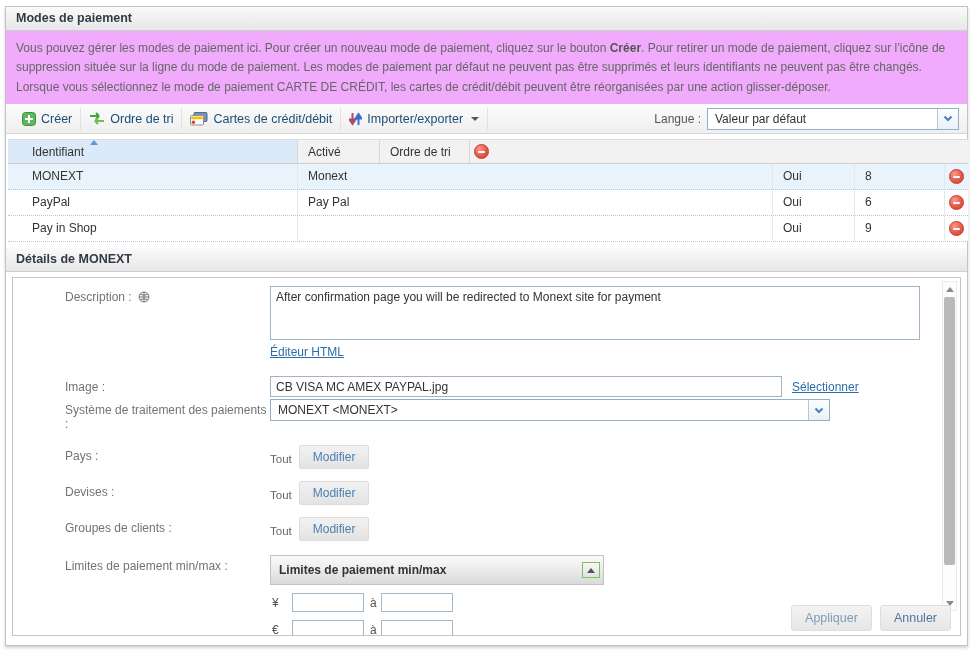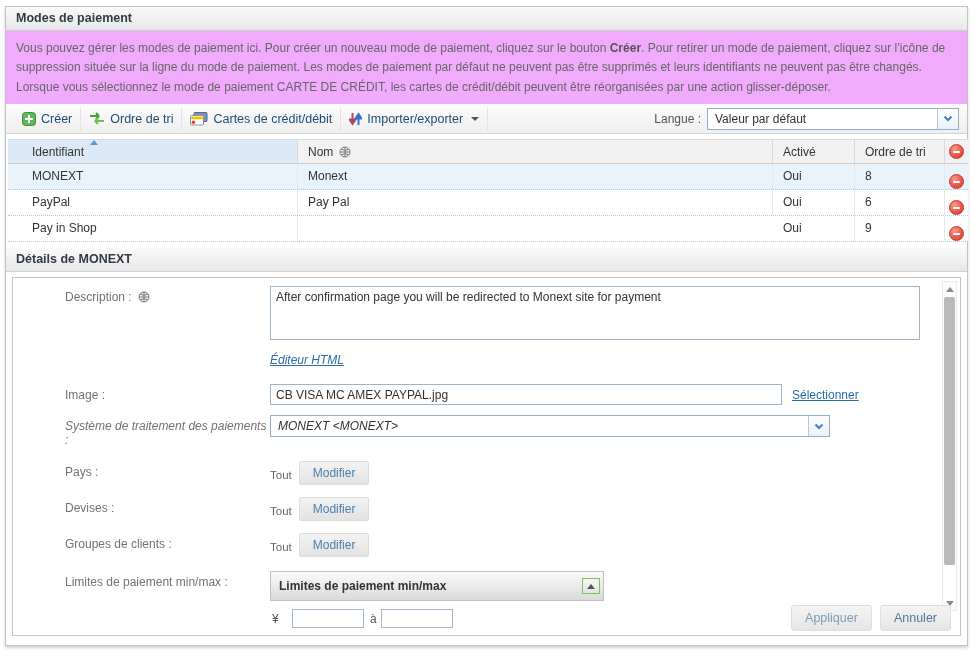--- a/index.html
+++ b/index.html
@@ -38,39 +38,39 @@
       border:1px solid #c03a2c; position:relative; cursor:pointer; }
   .del-icon::after { content:""; position:absolute; left:3px; top:6px; width:7px; height:2px; background:#fff; border-radius:1px; }
   .sort-asc { width:0; height:0; border-left:4px solid transparent; border-right:4px solid transparent;
       border-bottom:5px solid #5b9bd5; display:inline-block; margin-left:6px; }
 
   
   .table { margin:5px 0 0 2px; width:960px; font-size:12px; color:#333; }
   .thead { display:flex; height:25px; line-height:24px; background:#f2f2f2;
       border-top:1px solid #dadada; border-bottom:1px solid #cdcdcd; }
   .thead .cell { border-right:1px solid #d8d8d8; }
-  .trow { display:flex; height:26px; line-height:25px; border-bottom:1px dotted #b3c8dc; background:#fff;align-items:flex-end; }
+  .trow { display:flex; height:26px; line-height:25px; border-bottom:1px dotted #b3c8dc; background:#fff; }
   .trow .cell { border-right:1px solid #e7e7e7; }
   .trow.selected { background:#e9f3fc; }
   .cell { overflow:hidden; white-space:nowrap; }
   .col-id { width:290px; padding-left:24px; }
   .thead .col-id { background:#dbe9f8; display:flex; align-items:flex-start; }
   .col-name { width:475px; padding-left:10px; display:flex; align-items:center; gap:6px; }
   .col-on { width:82px; padding-left:10px; }
   .col-sort { width:90px; padding-left:10px; }
   .col-del { width:23px; border-right:none !important; display:flex; align-items:center; justify-content:center; }
 
   
   .details-box { position:relative; margin:5px 6px 0 6px; height:359px;
       border:1px solid #c5c5c5; background:#fff; overflow:hidden; }
   .frow { display:flex; }
   .flabel { width:257px; padding-left:52px; padding-top:4px; font-size:12px; color:#737373; flex-shrink:0; }
   .flabel .icon { margin-left:3px; vertical-align:-2px; }
   .fctrl { font-size:12px; color:#333; display:flex; align-items:flex-start; }
-  .mt8{margin-top:8px;} .mt10{margin-top:10px;font-style:italic;} .mt12{margin-top:12px;} .mt14{margin-top:14px;} .mt16{margin-top:16px;}
+  .mt8{margin-top:8px;} .mt10{margin-top:2px;} .mt12{margin-top:12px;} .mt14{margin-top:14px;} .mt16{margin-top:16px;}
   textarea.desc { width:650px; height:54px; border:1px solid #9eb4c8; font:12px "Liberation Sans",sans-serif;
       color:#333; padding:3px 5px; resize:none; }
   .link { color:#2a6daa; text-decoration:underline; font-size:12px; cursor:pointer; }
   .indent-ctrl { margin-left:257px; }
   input.txt { border:1px solid #9eb4c8; height:21px; font:12px "Liberation Sans",sans-serif; color:#333; padding:0 5px; }
   .img-input { width:512px; }
   .proc-select { width:560px; }
   .tout { color:#666; font-size:11.5px; margin-right:7px; align-self:flex-end; padding-bottom:4px; }
   .btn-modify { background:linear-gradient(#f2f2f2,#e3e3e3); border:1px solid #dcdcdc; border-radius:2px;
       color:#4a7fae; font-size:12px; padding:4px 13px; cursor:pointer; }
@@ -166,29 +166,20 @@
           </span>
         </div>
       </div>
     </div>
 
     <div class="table">
       <div class="thead">
         <div class="cell col-id">
           <span>Identifiant</span>
           <span class="sort-asc"></span>
-        </div>
-        <div class="cell col-name">
-          <span>Nom</span>
-          <span class="icon">
-            <svg width="12" height="12" viewBox="0 0 12 12">
-                <circle cx="6" cy="6" r="5" fill="#ededed" stroke="#7d7d7d"></circle>
-                <path d="M6 1 v10 M1 6 h10 M2.3 3.1 a6.5 6.5 0 0 0 7.4 0 M2.3 8.9 a6.5 6.5 0 0 1 7.4 0" stroke="#7d7d7d" fill="none"></path>
-              </svg>
-          </span>
         </div>
         <div class="cell col-on">Activé</div>
         <div class="cell col-sort">Ordre de tri</div>
         <div class="cell col-del">
             <span class="del-icon"></span>
           </div>
       </div>
 
       <div class="trow selected">
         <div class="cell col-id">MONEXT</div>

